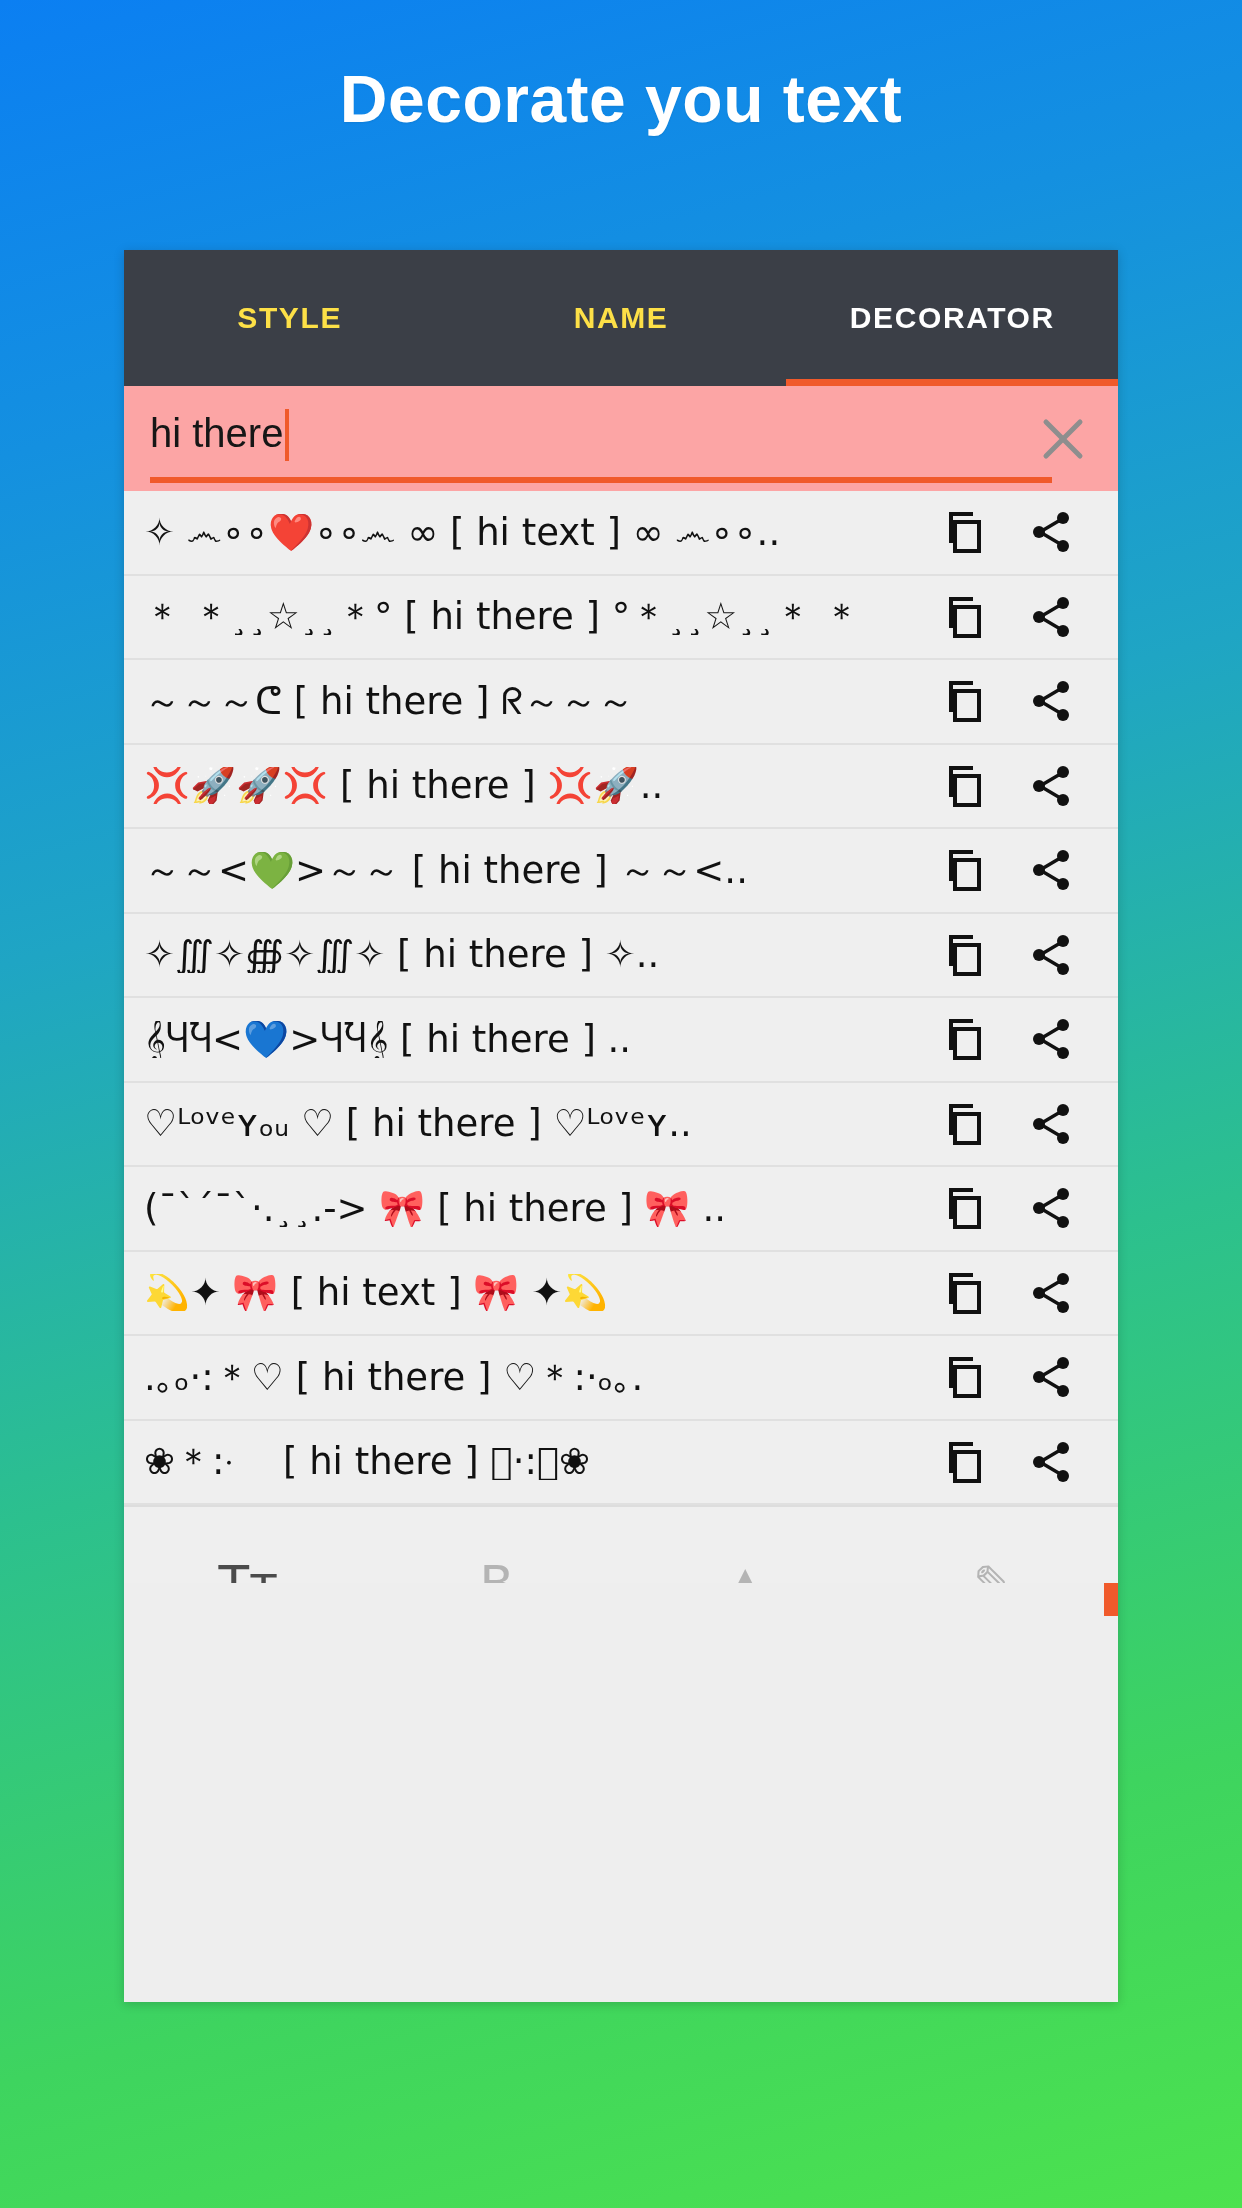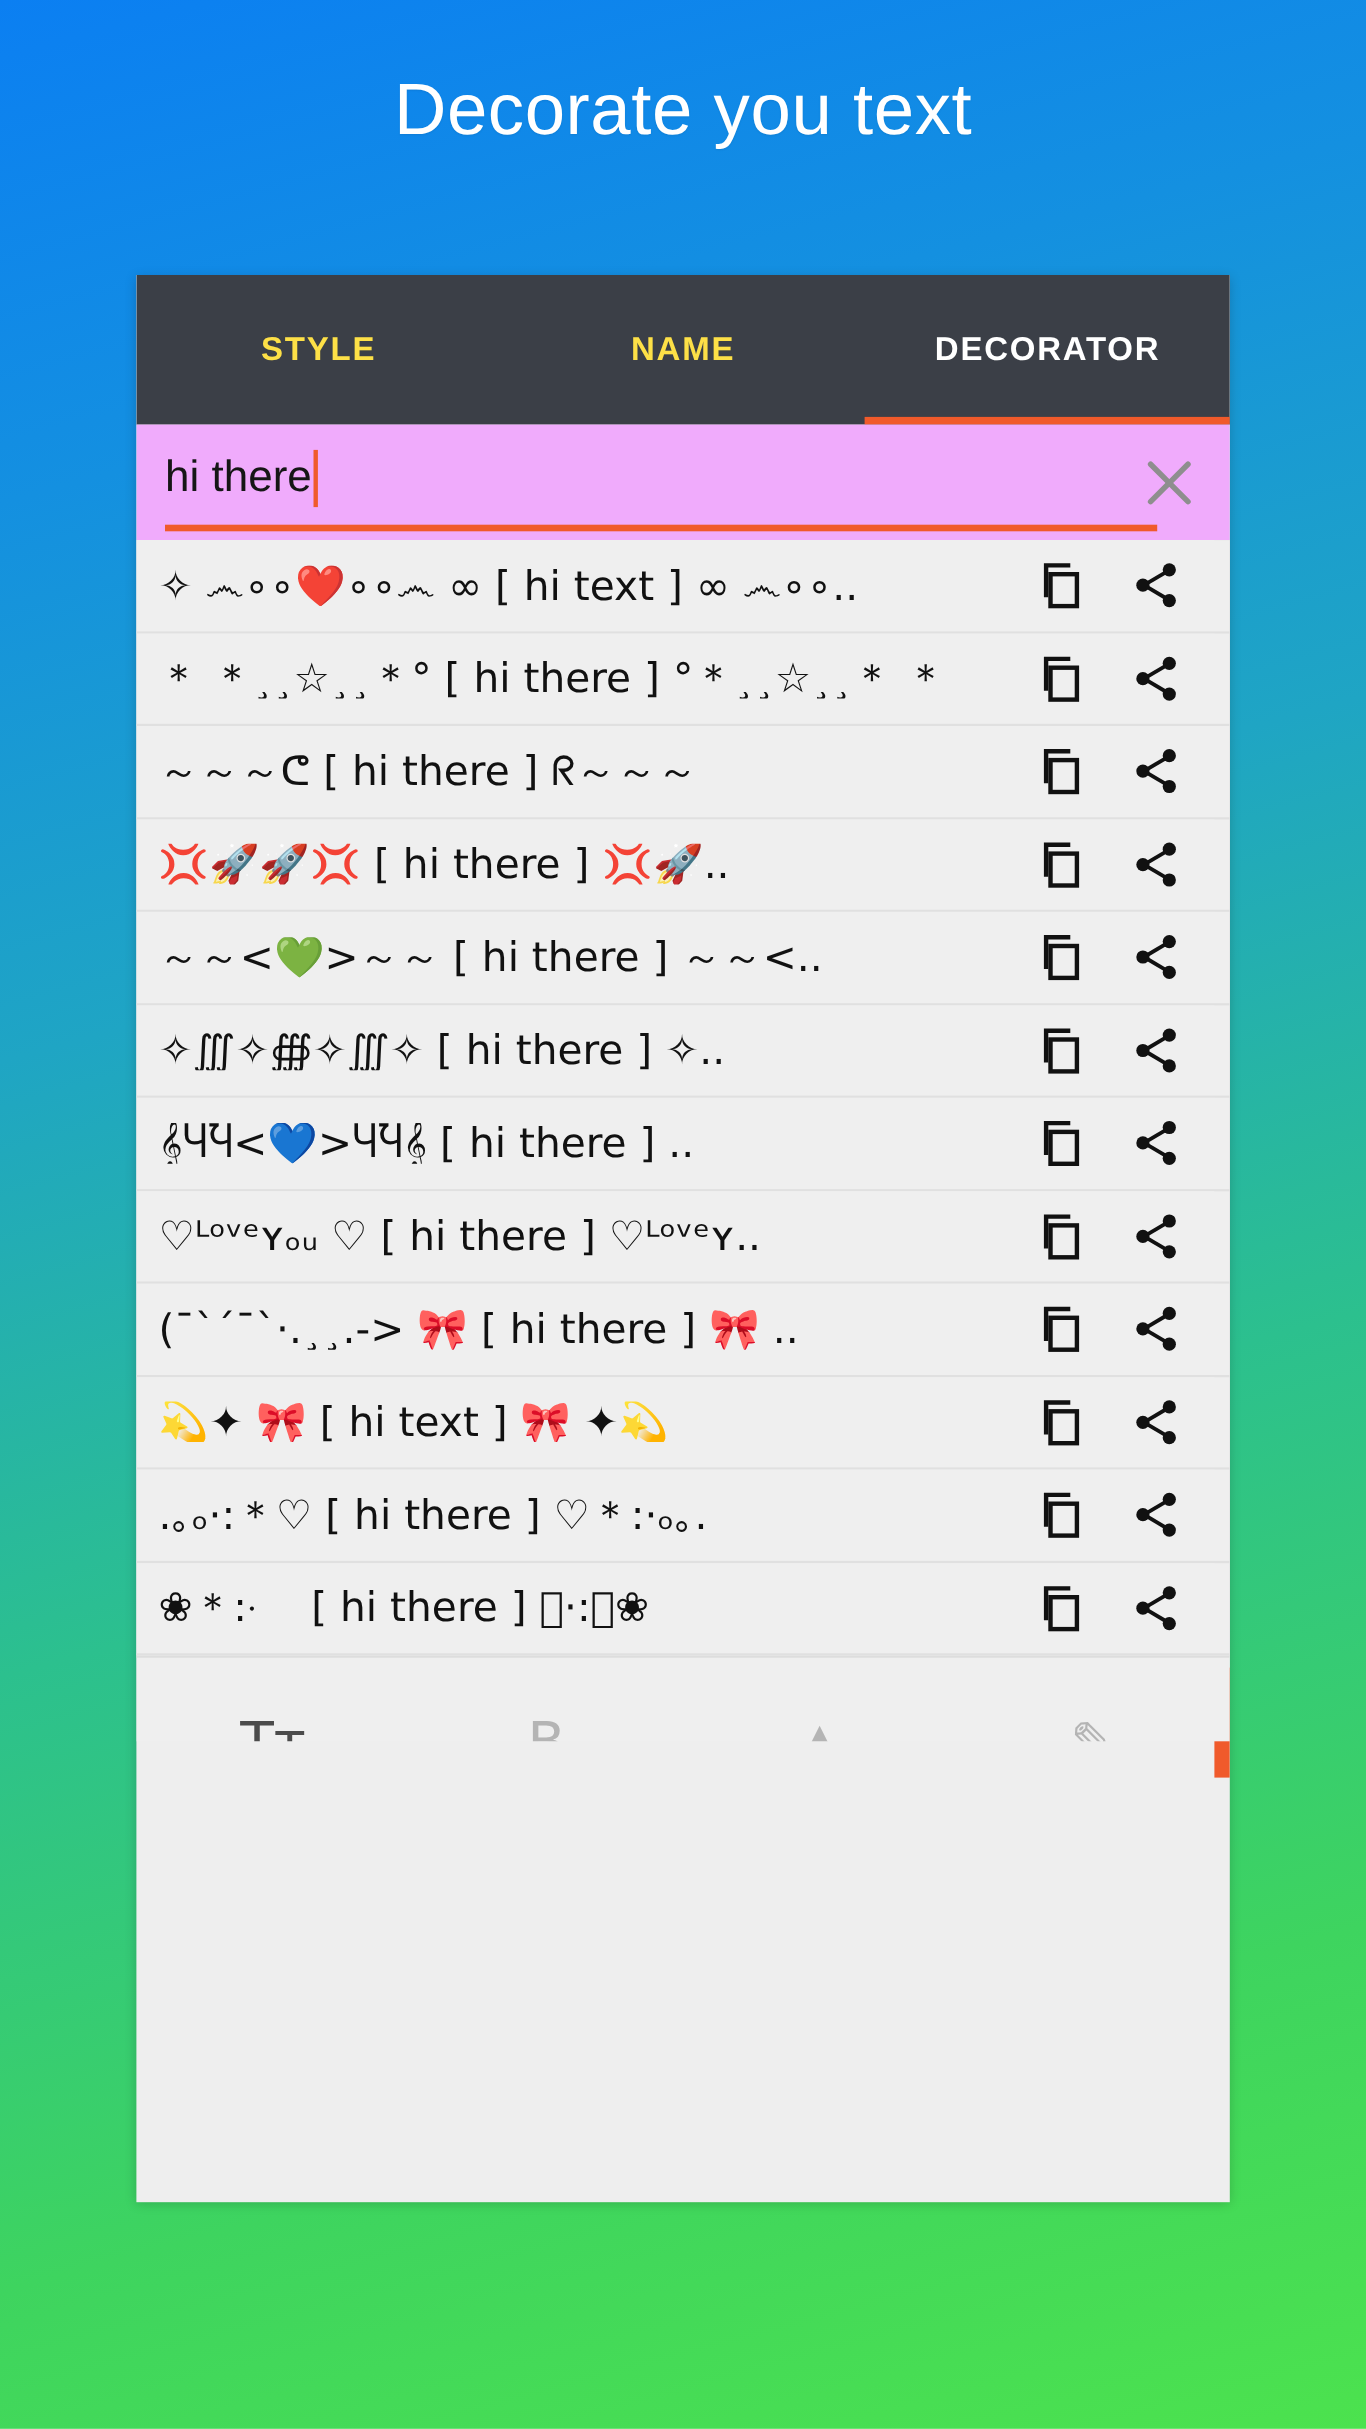--- a/index.html
+++ b/index.html
@@ -17,21 +17,21 @@
 
   
   .page-title {
     position: absolute;
     top: 60px;
     left: 0;
     width: 1242px;
     text-align: center;
     color: #ffffff;
     font-size: 66px;
-    font-weight: 400;
+    font-weight: 700;
     letter-spacing: 0.5px;
     line-height: 1.2;
     text-shadow: 0 1px 2px rgba(0,0,0,0.08);
   }
 
   
   .app-card {
     position: absolute;
     left: 124px;
     top: 250px;
@@ -71,21 +71,21 @@
     left: 662px;
     width: 332px;
     height: 7px;
     background: #f05a2b;
   }
 
   
   .search-row {
     position: relative;
     height: 105px;
-    background: #f0abfc;
+    background: #fca5a5;
     display: flex;
     padding: 0 0 0 26px;
     box-sizing: border-box;
   }
   .search-field {
     flex: 1;
     position: relative;
     height: 105px;
     display: flex;
     align-items: center;

